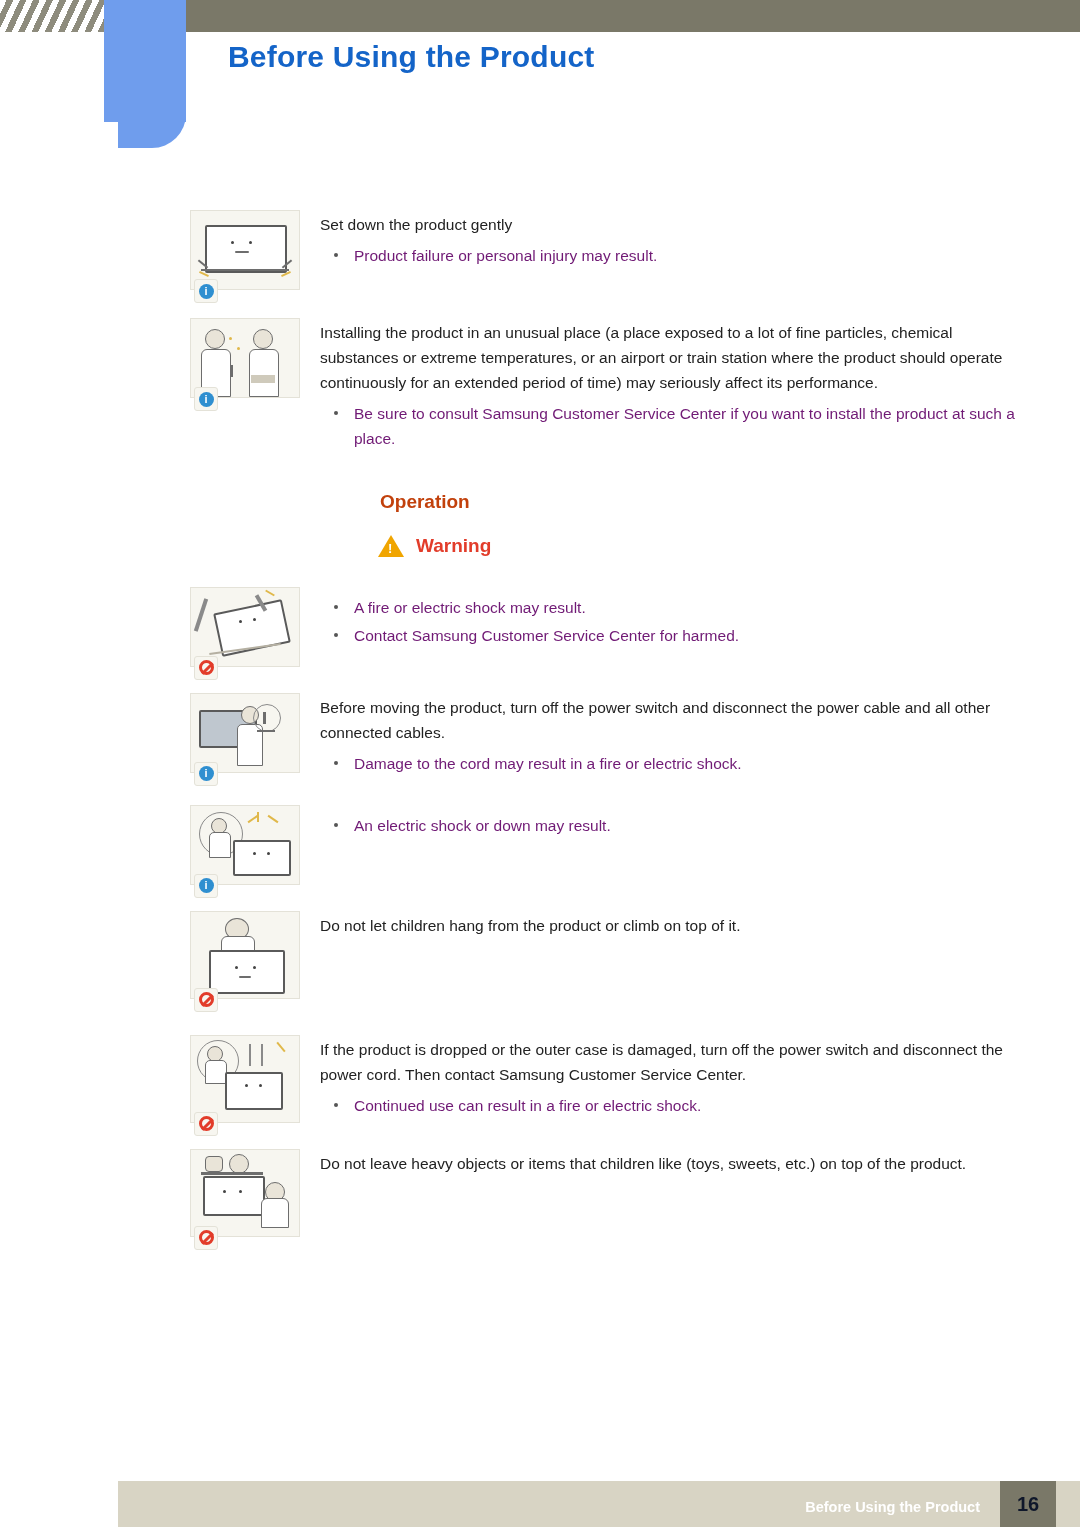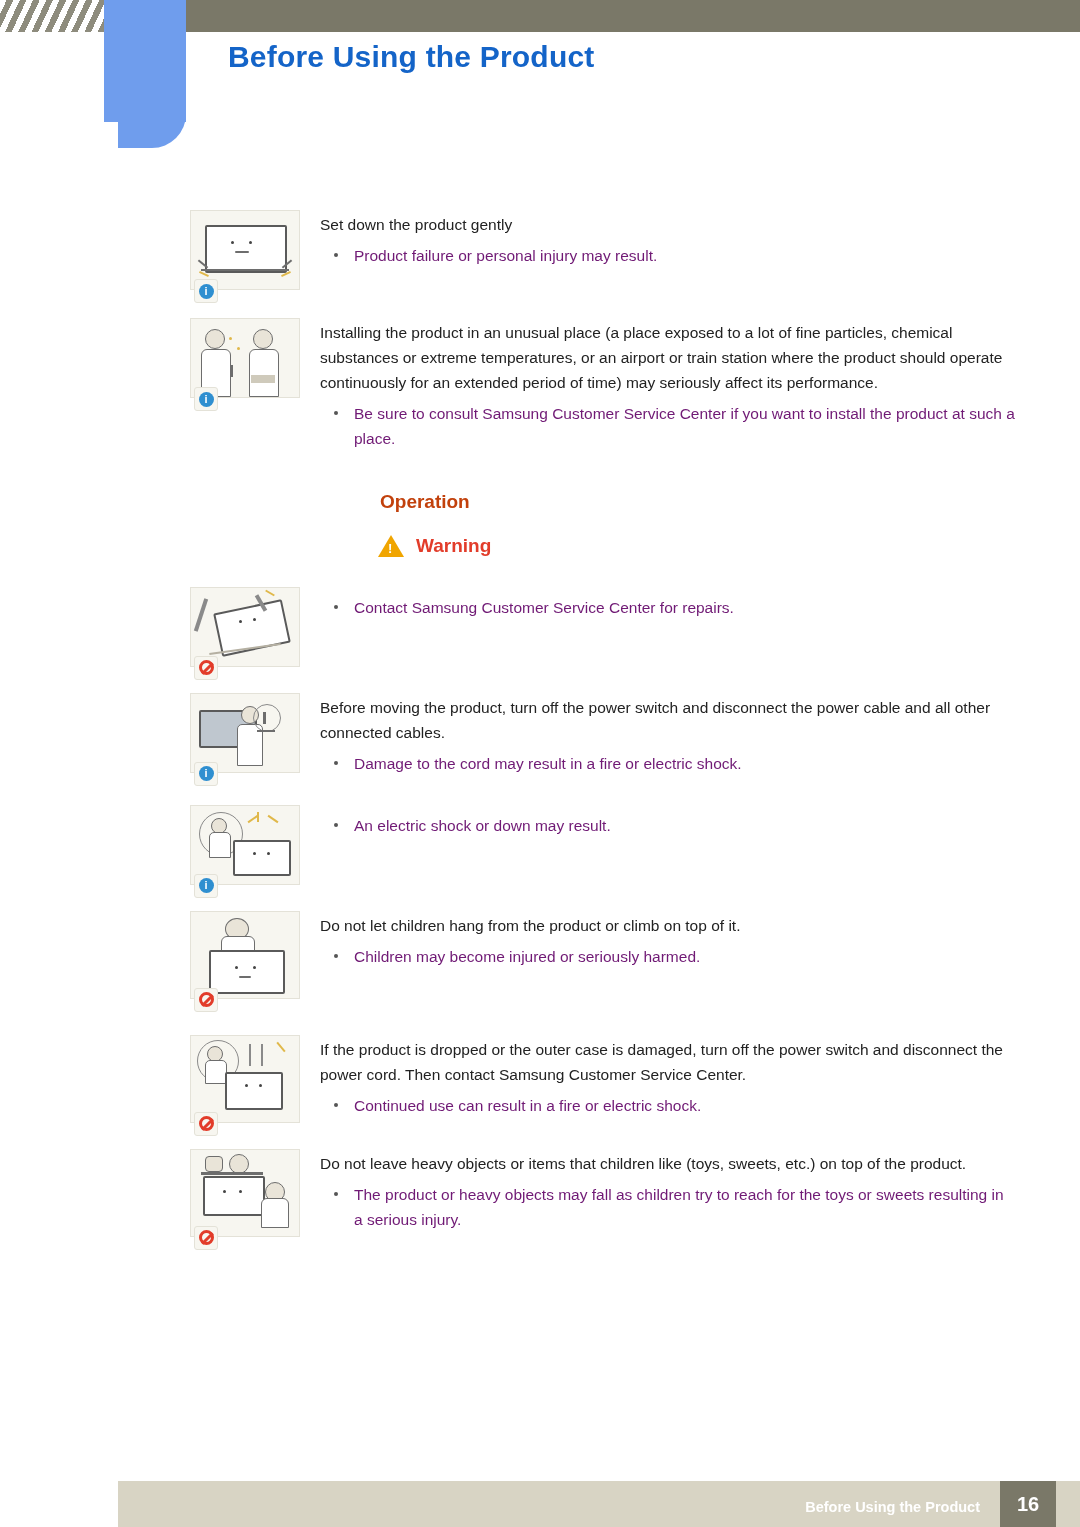--- a/index.html
+++ b/index.html
@@ -226,21 +226,21 @@
     font-weight: bold;
     color: #ffffff;
   }
   .footer-page {
     position: absolute;
     right: 24px;
     bottom: 0;
     width: 56px;
     height: 46px;
     background: #7a7868;
-    color: #ffffff;
+    color: #0f172a;
     font-size: 20px;
     font-weight: bold;
     display: flex;
     align-items: center;
     justify-content: center;
   }
 
   
   .tv {
     position: absolute;
@@ -352,21 +352,22 @@
         <div class="line" style="left:68px; top:6px; width:4px; height:18px; background:#8a8a8a; transform:rotate(-30deg);"></div>
         <div class="spark" style="left:74px; top:4px; width:10px; height:2px; transform:rotate(30deg);"></div>
         <div class="line" style="left:18px; top:60px; width:72px; height:2px; background:#b5b0a2; transform:rotate(-8deg);"></div>
       </div>
       <div class="badge">
         <div class="badge-ban"></div>
       </div>
     </div>
     <div class="text-col">
       <ul class="bullets">
-        <li>Contact Samsung Customer Service Center for repairs.</li>
+        <li>A fire or electric shock may result.</li>
+        <li>Contact Samsung Customer Service Center for harmed.</li>
       </ul>
     </div>
   </div>
 
   <div class="block" style="margin-top:26px;">
     <div class="icon-col">
       <div class="icon-box">
         <div class="tv" style="left:8px; top:16px; width:54px; height:34px; background:#bfc7cf;"></div>
         <div class="fig" style="left:50px; top:12px; width:16px; height:16px;"></div>
         <div class="line" style="left:46px; top:30px; width:24px; height:40px; background:#ffffff; border:1.4px solid #6d6d6d; border-radius:5px 5px 0 0;"></div>
@@ -419,23 +420,20 @@
         <div class="face-dot" style="left:44px; top:54px;"></div>
         <div class="face-dot" style="left:62px; top:54px;"></div>
         <div class="line" style="left:48px; top:64px; width:12px; height:2px; border-radius:2px;"></div>
       </div>
       <div class="badge" style="bottom:-13px;">
         <div class="badge-ban"></div>
       </div>
     </div>
     <div class="text-col">
       <p class="para">Do not let children hang from the product or climb on top of it.</p>
-      <ul class="bullets">
-        <li>Children may become injured or seriously harmed.</li>
-      </ul>
     </div>
   </div>
 
   <div class="block" style="margin-top:36px;">
     <div class="icon-col">
       <div class="icon-box tall">
         <div class="circle-outline" style="left:6px; top:4px; width:40px; height:40px;"></div>
         <div class="fig" style="left:16px; top:10px; width:14px; height:14px;"></div>
         <div class="line" style="left:14px; top:24px; width:20px; height:22px; background:#ffffff; border:1.4px solid #6d6d6d; border-radius:5px 5px 0 0;"></div>
         <div class="tv" style="left:34px; top:36px; width:54px; height:34px;"></div>
@@ -468,23 +466,20 @@
         <div class="face-dot" style="left:48px; top:40px;"></div>
         <div class="fig" style="left:74px; top:32px; width:18px; height:18px;"></div>
         <div class="line" style="left:70px; top:48px; width:26px; height:28px; background:#ffffff; border:1.4px solid #6d6d6d; border-radius:6px 6px 0 0;"></div>
       </div>
       <div class="badge" style="bottom:-13px;">
         <div class="badge-ban"></div>
       </div>
     </div>
     <div class="text-col">
       <p class="para">Do not leave heavy objects or items that children like (toys, sweets, etc.) on top of the product.</p>
-      <ul class="bullets">
-        <li>The product or heavy objects may fall as children try to reach for the toys or sweets resulting in a serious injury.</li>
-      </ul>
     </div>
   </div>
 
 </div>
 
 <div class="footer">
   <div class="footer-bar">
     <div class="footer-text">Before Using the Product</div>
     <div class="footer-page">16</div>
   </div>

